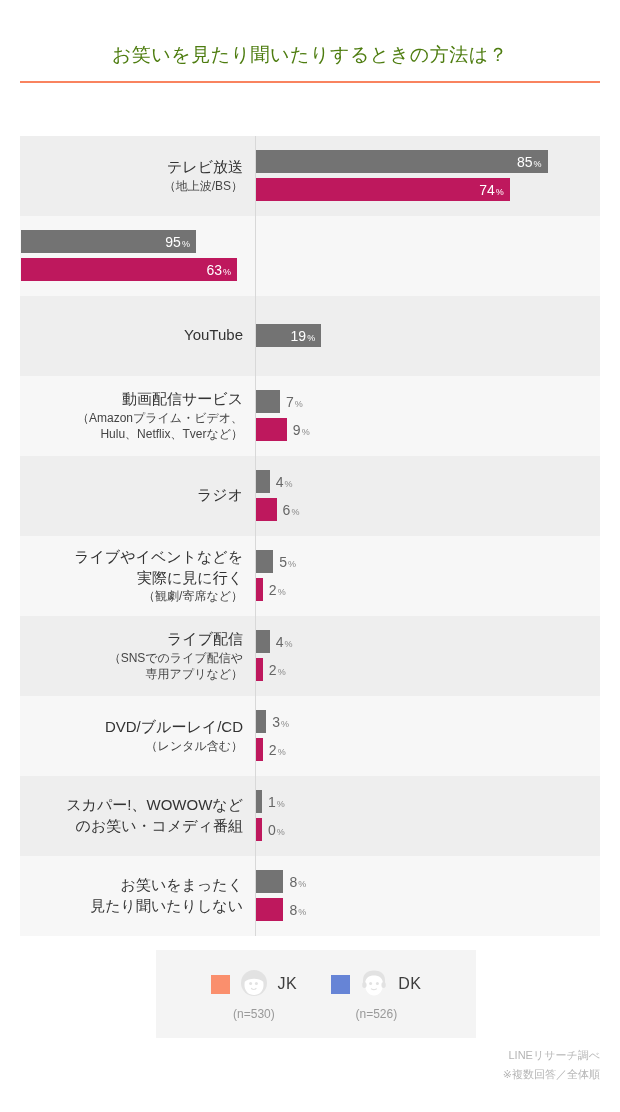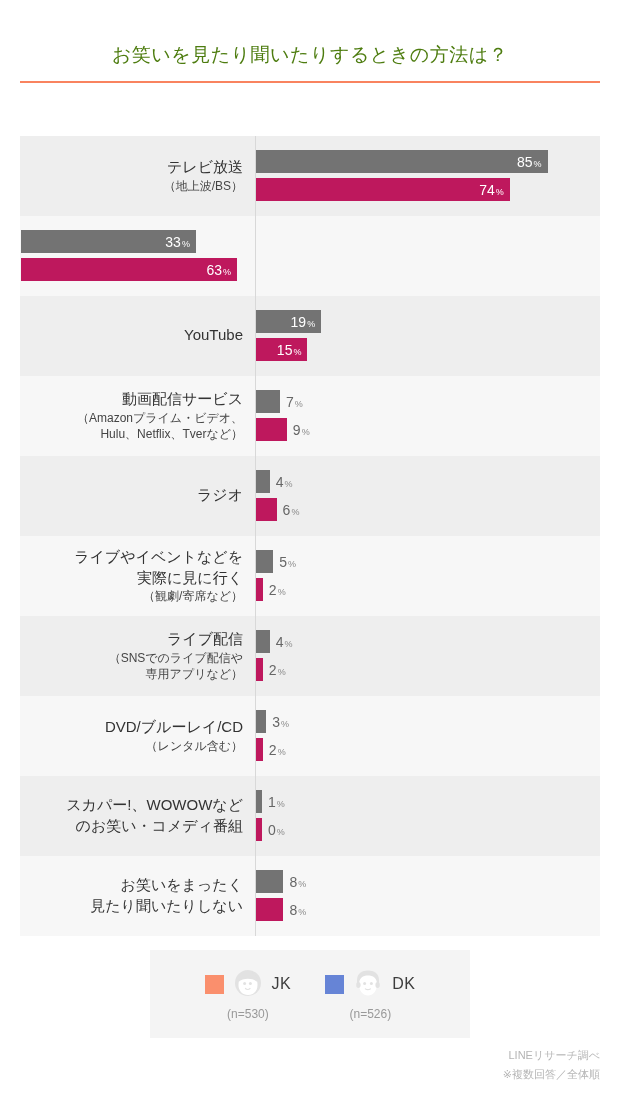--- a/index.html
+++ b/index.html
@@ -133,21 +133,21 @@
   }
   .bar-value-out .pct {
     font-size: 9px;
     color: #8a8a8a;
     margin-left: 1px;
   }
 
   
   .legend {
     position: absolute;
-    left: 150px;
+    left: 156px;
     top: 950px;
     width: 320px;
     height: 88px;
     background: #f4f4f4;
     display: flex;
     align-items: center;
     justify-content: center;
     gap: 34px;
   }
   .legend-entry {
@@ -216,43 +216,38 @@
           <div class="bar dk" style="width: 253.82px;">
             <span class="bar-value"><span>74</span><span class="pct">%</span></span>
           </div>
         </div>
       </div>
     </div>
     <div class="row even">
       <div class="row-bars">
         <div class="bar-line">
           <div class="bar jk" style="width: 174.93px;">
-            <span class="bar-value"><span>33</span><span class="pct">%</span></span>
+            <span class="bar-value"><span>95</span><span class="pct">%</span></span>
           </div>
         </div>
         <div class="bar-line">
           <div class="bar dk" style="width: 216.09px;">
             <span class="bar-value"><span>63</span><span class="pct">%</span></span>
           </div>
         </div>
       </div>
     </div>
     <div class="row odd">
       <div class="row-label">
         <div class="main">YouTube</div>
       </div>
       <div class="row-bars">
         <div class="bar-line">
           <div class="bar jk" style="width: 65.17px;">
             <span class="bar-value"><span>19</span><span class="pct">%</span></span>
-          </div>
-        </div>
-        <div class="bar-line">
-          <div class="bar dk" style="width: 51.45px;">
-            <span class="bar-value"><span>15</span><span class="pct">%</span></span>
           </div>
         </div>
       </div>
     </div>
     <div class="row even">
       <div class="row-label">
         <div class="main">動画配信サービス</div>
         <div class="sub">（Amazonプライム・ビデオ、
 Hulu、Netflix、Tverなど）</div>
       </div>

